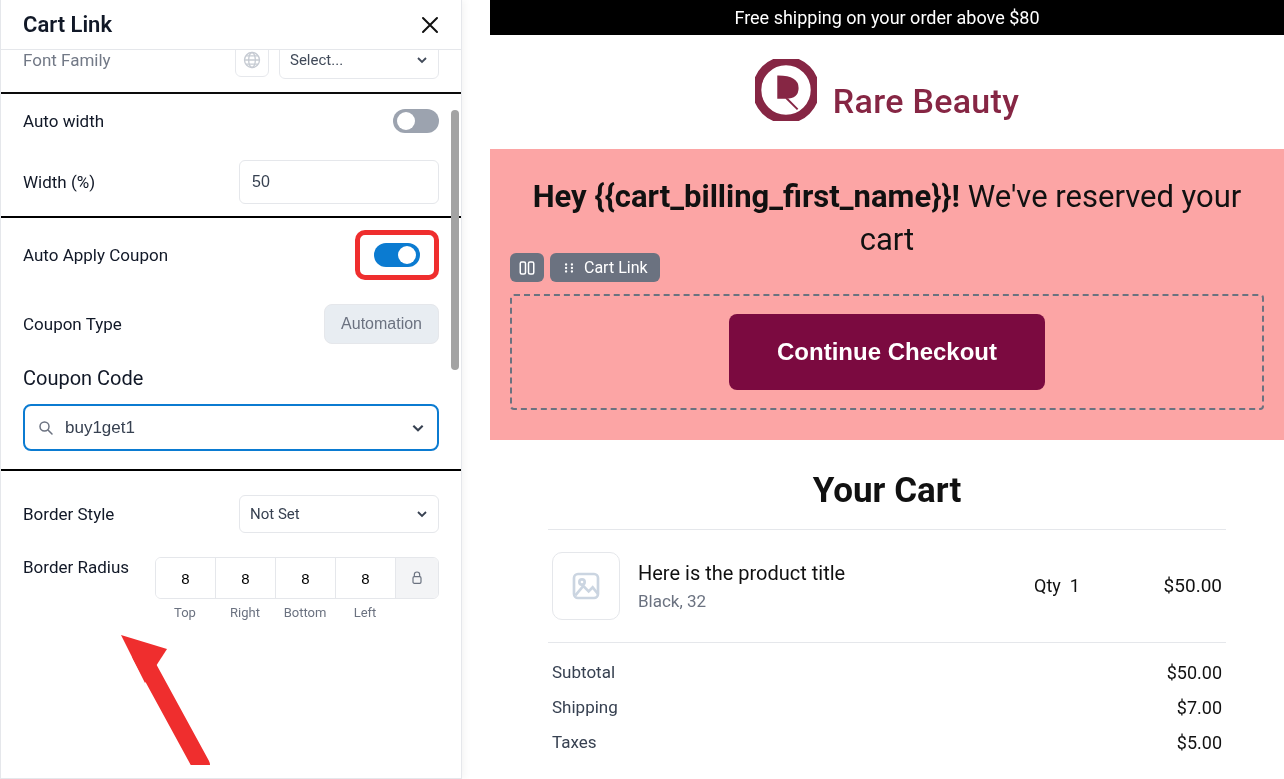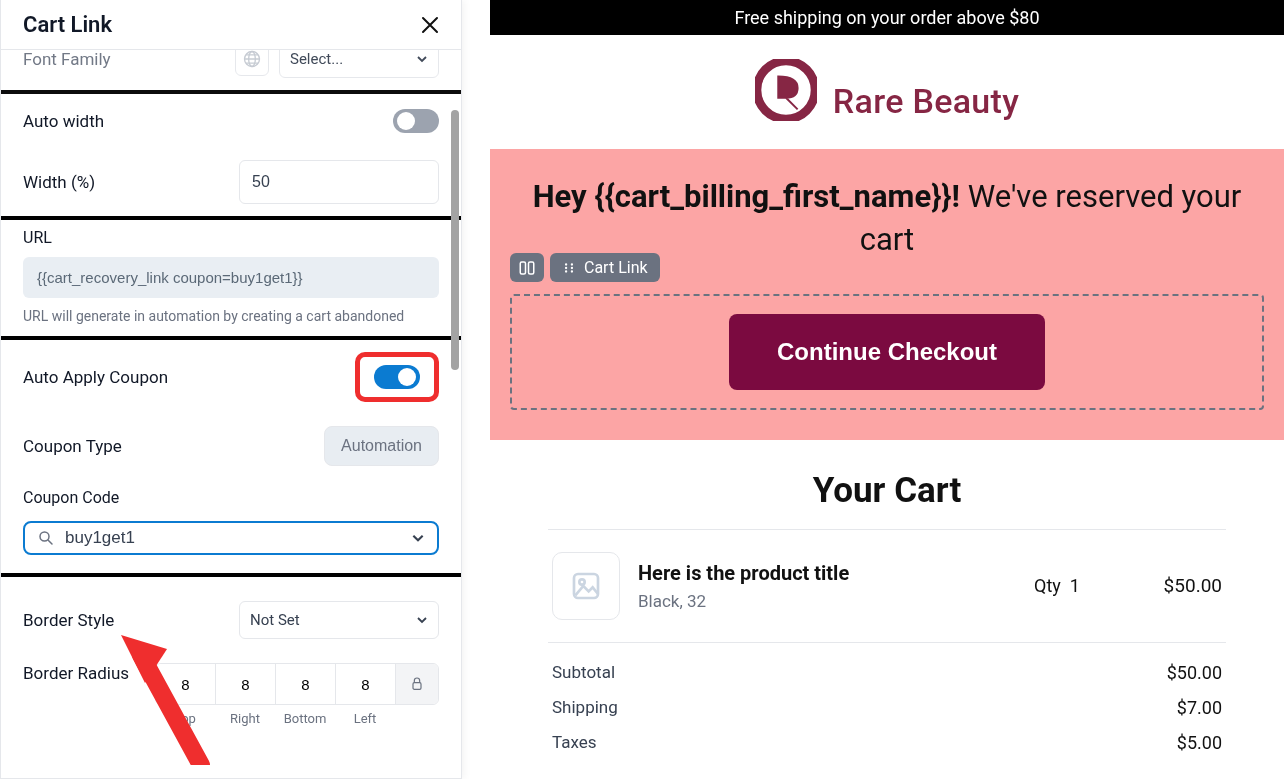--- a/index.html
+++ b/index.html
@@ -52,21 +52,21 @@
     border-radius: 4px;
   }
 
   .row {
     display: flex;
     align-items: center;
     justify-content: space-between;
     padding: 12px 22px;
     min-height: 54px;
   }
-  .section-divider { border-bottom: 4px solid #000000; }
+  .section-divider { border-bottom: 2px solid #000000; }
   .row-label { font-size: 17px; color: #111827; }
 
   .font-row {
     display: flex;
     align-items: center;
     gap: 10px;
   }
   .font-icon-btn {
     width: 34px; height: 34px;
     border: 1px solid #e5e7eb;
@@ -160,27 +160,27 @@
   }
   .seg-btn.active {
     background: #fff;
     color: #111827;
     font-weight: 600;
     border-right: 1px solid #e5e7eb;
     box-shadow: 0 1px 3px rgba(0,0,0,0.06);
   }
 
   .field-block { padding: 10px 22px 18px; }
-  .field-label { font-size: 16px; color: #111827; margin-bottom: 14px; }
+  .field-label { font-size: 20px; color: #111827; margin-bottom: 14px; }
   .code-search {
     display: flex;
     align-items: center;
     border: 2px solid #0b7bd1;
     border-radius: 8px;
-    height: 34px;
+    height: 47px;
     padding: 0 12px;
     gap: 10px;
     position: relative;
   }
   .code-search input {
     flex: 1;
     border: none;
     outline: none;
     font-size: 17px;
     color: #374151;
@@ -325,21 +325,21 @@
     gap: 18px;
     border-top: 1px solid #e5e7eb;
   }
   .product-img {
     width: 68px; height: 68px;
     border: 1px solid #e5e7eb;
     border-radius: 10px;
     display: flex; align-items: center; justify-content: center;
   }
   .product-info { flex: 1; }
-  .product-title { font-size: 20px; font-weight: 700; color: #111; }
+  .product-title { font-size: 20px; font-weight: 400; color: #111; }
   .product-variant { font-size: 17px; color: #6b7280; margin-top: 6px; }
   .product-qty { font-size: 18px; color: #111; width: 80px; }
   .product-price { font-size: 19px; color: #111; width: 90px; text-align: right; }
 
   .totals {
     border-top: 1px solid #e5e7eb;
     padding-top: 12px;
   }
   .total-row {
     display: flex;
@@ -392,25 +392,20 @@
         <div class="toggle off">
             <div class="knob"></div>
           </div>
       </div>
 
       <div class="row section-divider">
         <div class="row-label">Width (%)</div>
         <input class="text-input" type="text" value="50" style="">
       </div>
 
-      <div class="url-block section-divider">
-        <div class="url-label">URL</div>
-        <input class="url-readonly" readonly="" value="{{cart_recovery_link coupon=buy1get1}}" style="">
-        <div class="url-help">URL will generate in automation by creating a cart abandoned</div>
-      </div>
 
       <div class="row">
         <div class="row-label">Auto Apply Coupon</div>
         <div class="highlight-red-box">
           <div class="toggle on">
               <div class="knob"></div>
             </div>
         </div>
       </div>
 

